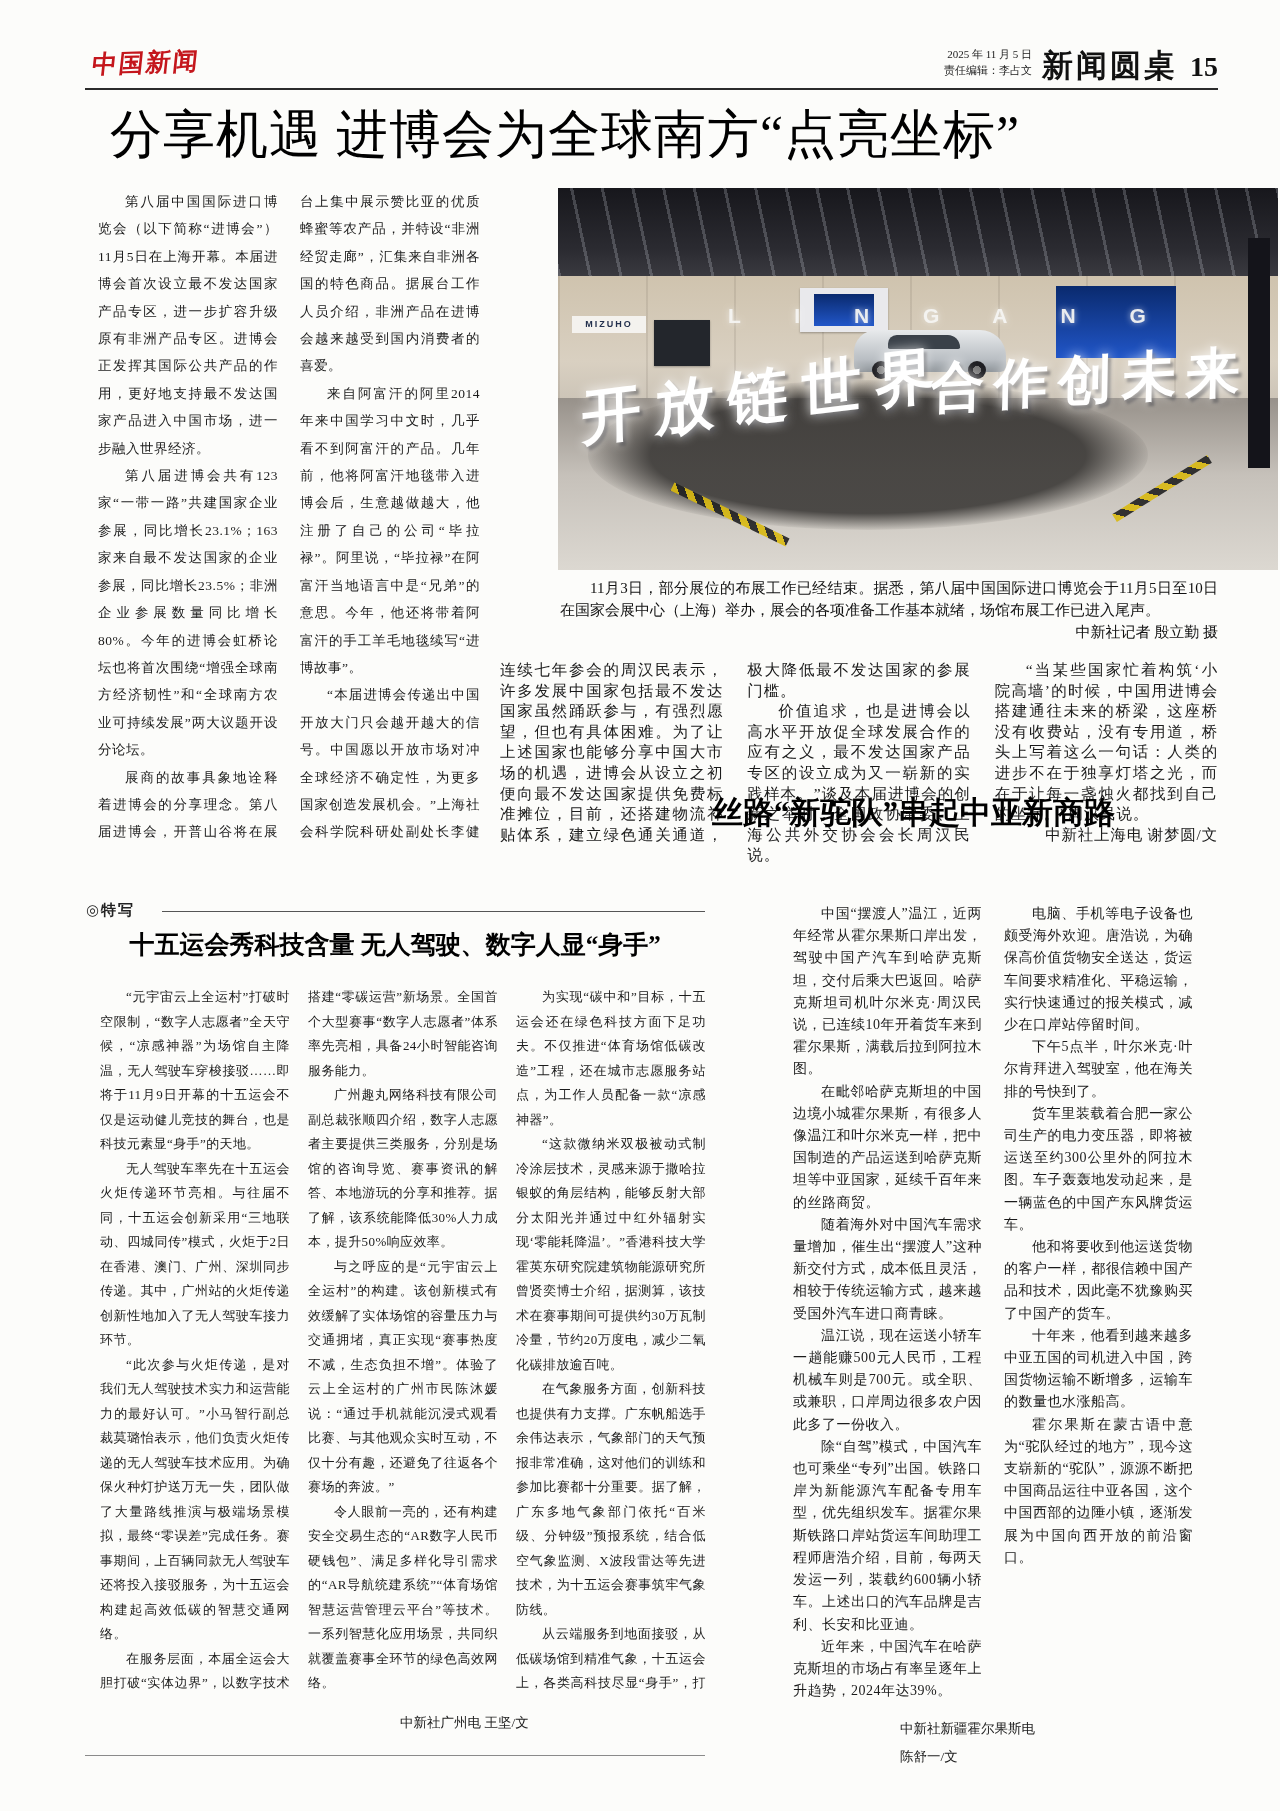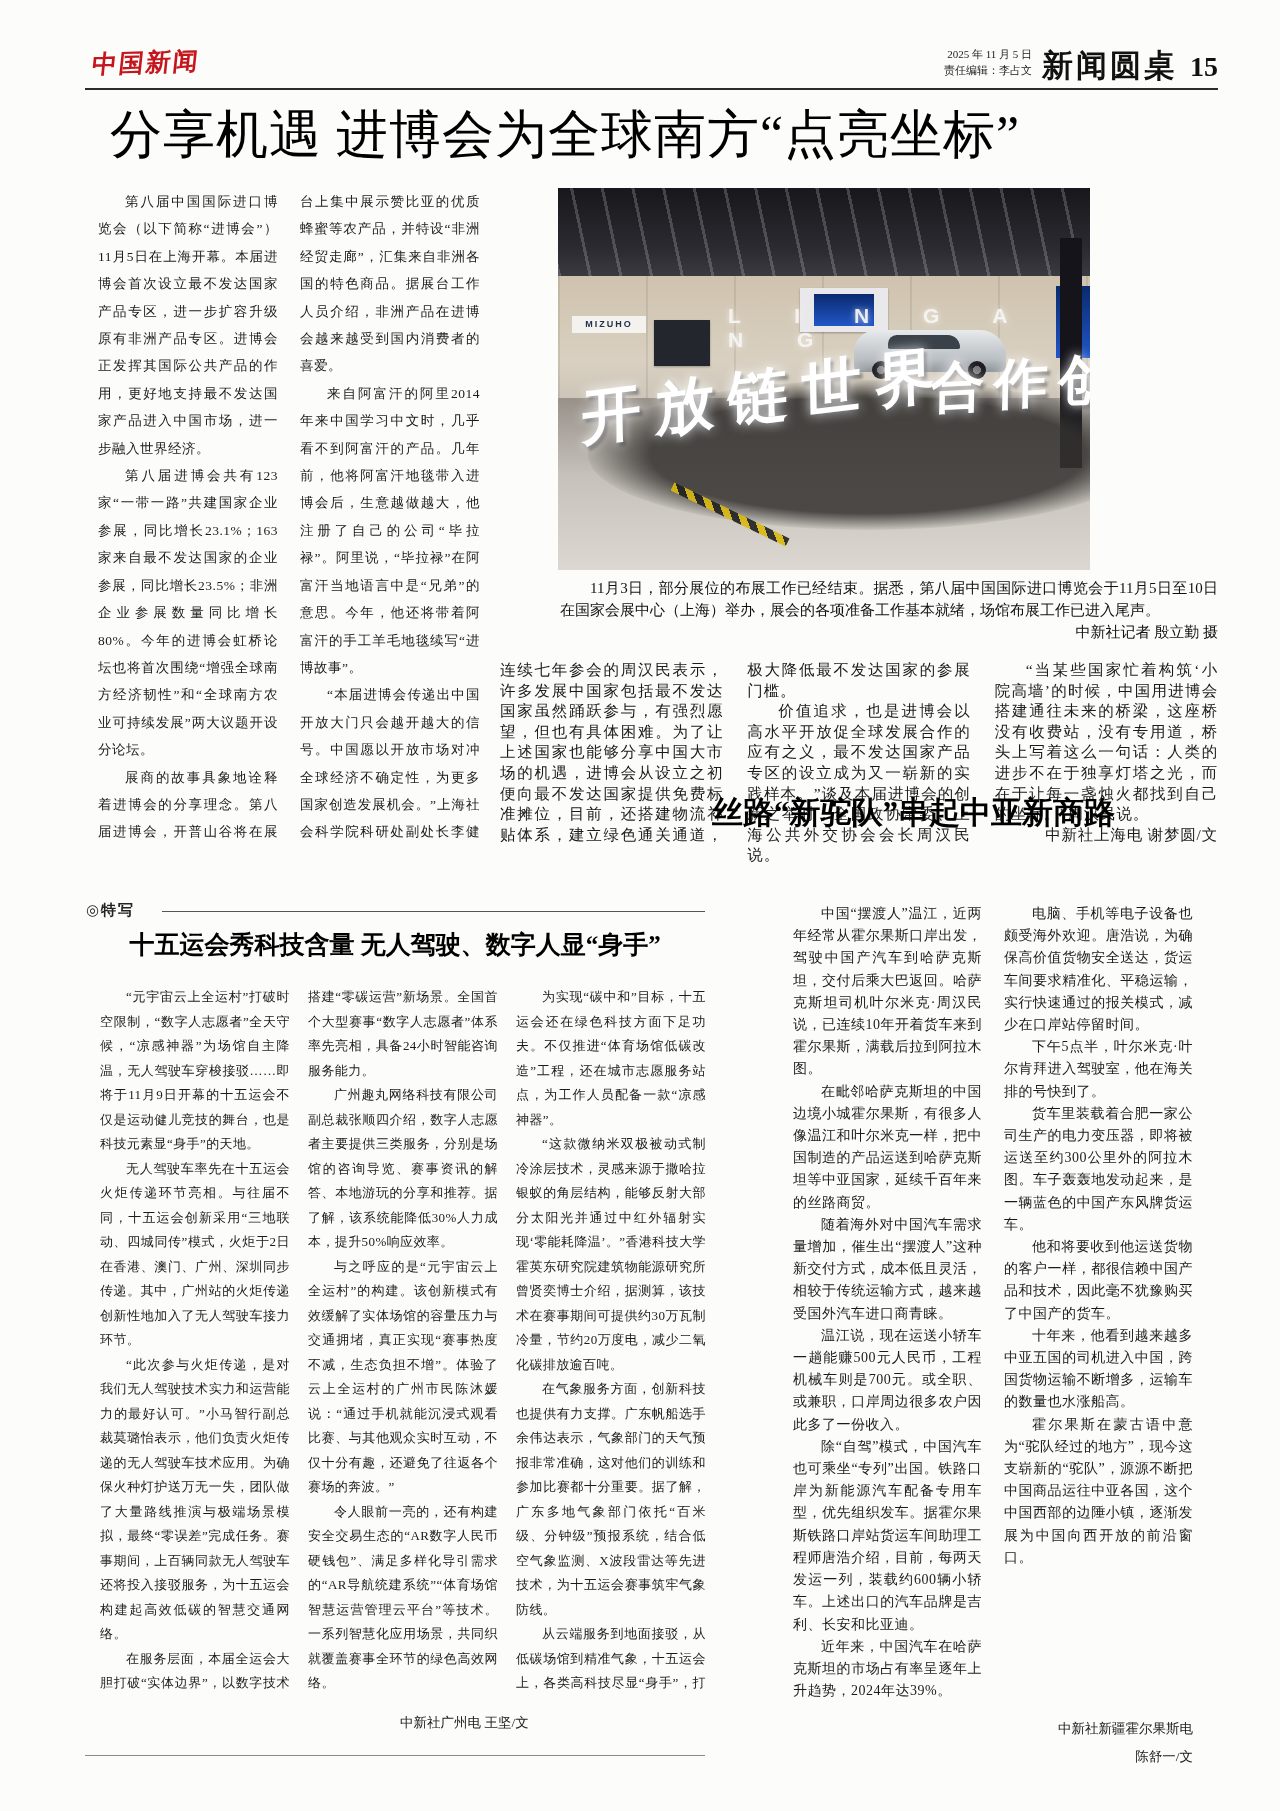--- a/index.html
+++ b/index.html
@@ -19,21 +19,21 @@
                  letter-spacing:1px;color:#000;white-space:nowrap;}
   .colblock{position:absolute;text-align:justify;overflow:hidden;column-fill:auto;}
   .colblock p{margin:0;text-indent:2em;}
   .block1{left:98px;top:188px;width:382px;height:684px;column-count:2;column-gap:22px;
           font-size:13.5px;line-height:27.4px;letter-spacing:.5px;}
   .block2{left:500px;top:660px;width:718px;height:212px;column-count:3;column-gap:24px;
           font-size:15.5px;line-height:20.6px;letter-spacing:.8px;}
   .block2 > div > p:first-child{text-indent:0;}
   .byline{text-align:right;text-indent:0 !important;}
   
-  .photo{left:558px;top:188px;width:532px;height:382px;overflow:hidden;background:#ec4899;}
+  .photo{left:558px;top:188px;width:720px;height:382px;overflow:hidden;background:#ec4899;}
   .ph-ceiling{position:absolute;left:0;top:0;width:100%;height:88px;
       background:linear-gradient(#17171c,#2b2b31 70%,#3a3a40);}
   .ph-ceiling:after{content:"";position:absolute;inset:0;
       background:repeating-linear-gradient(78deg,rgba(220,225,235,.22) 0 3px,transparent 3px 30px);}
   .ph-wall{position:absolute;left:0;top:88px;width:100%;height:122px;
       background:linear-gradient(#cfc3ae,#d9d0c1 70%,#cdc5b8);}
   .ph-wall:after{content:"";position:absolute;inset:0;
       background:repeating-linear-gradient(90deg,rgba(60,50,40,.10) 0 2px,transparent 2px 88px);}
   .ph-floor{position:absolute;left:0;top:210px;width:100%;height:172px;
       background:linear-gradient(#97918a,#c6c1ba 45%,#dcd8d1);}
@@ -70,21 +70,21 @@
   .feature-headline{left:85px;top:928px;width:620px;text-align:center;font-size:25px;
                     font-weight:900;color:#000;white-space:nowrap;}
   .feature-body{left:100px;top:985px;width:606px;height:727px;column-count:3;column-gap:18px;
                 font-size:13px;line-height:24.5px;letter-spacing:.4px;}
   .feature-byline{left:400px;top:1714px;width:300px;text-align:left;font-size:13.5px;}
   
   .silk-headline{left:712px;top:792px;width:508px;text-align:left;font-size:31px;
                  font-weight:900;color:#000;white-space:nowrap;}
   .silk-body{left:793px;top:903px;width:400px;height:812px;column-count:2;column-gap:22px;
              font-size:14px;line-height:22.2px;letter-spacing:.5px;}
-  .silk-byline{left:900px;width:293px;text-align:right;font-size:13.5px;}
+  .silk-byline{left:900px;width:293px;font-size:13.5px;}
 </style>
 </head>
 <body>
 
 <div class="page">
 
   <div class="abs masthead">中国新闻</div>
   <div class="abs hdr-right">
     <div class="hdr-meta">
       <div>2025 年 11 月 5 日</div>

